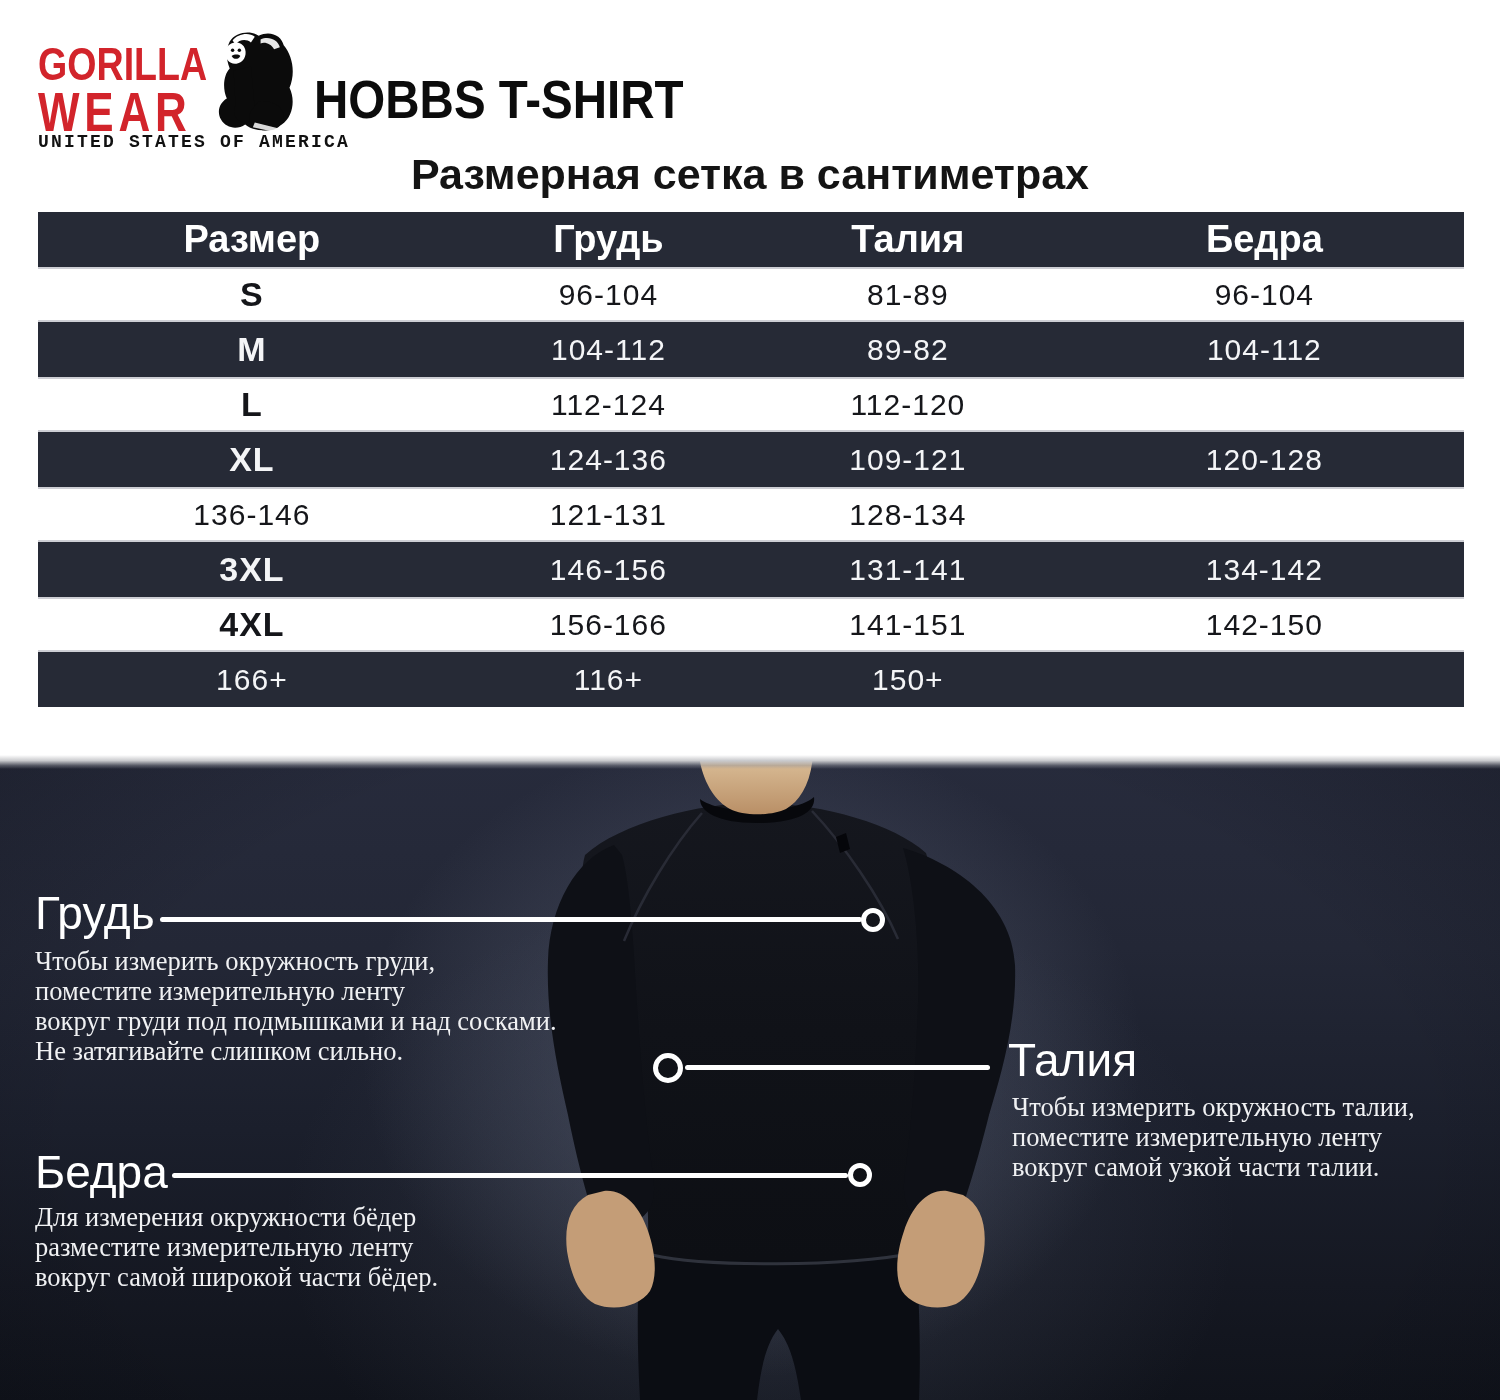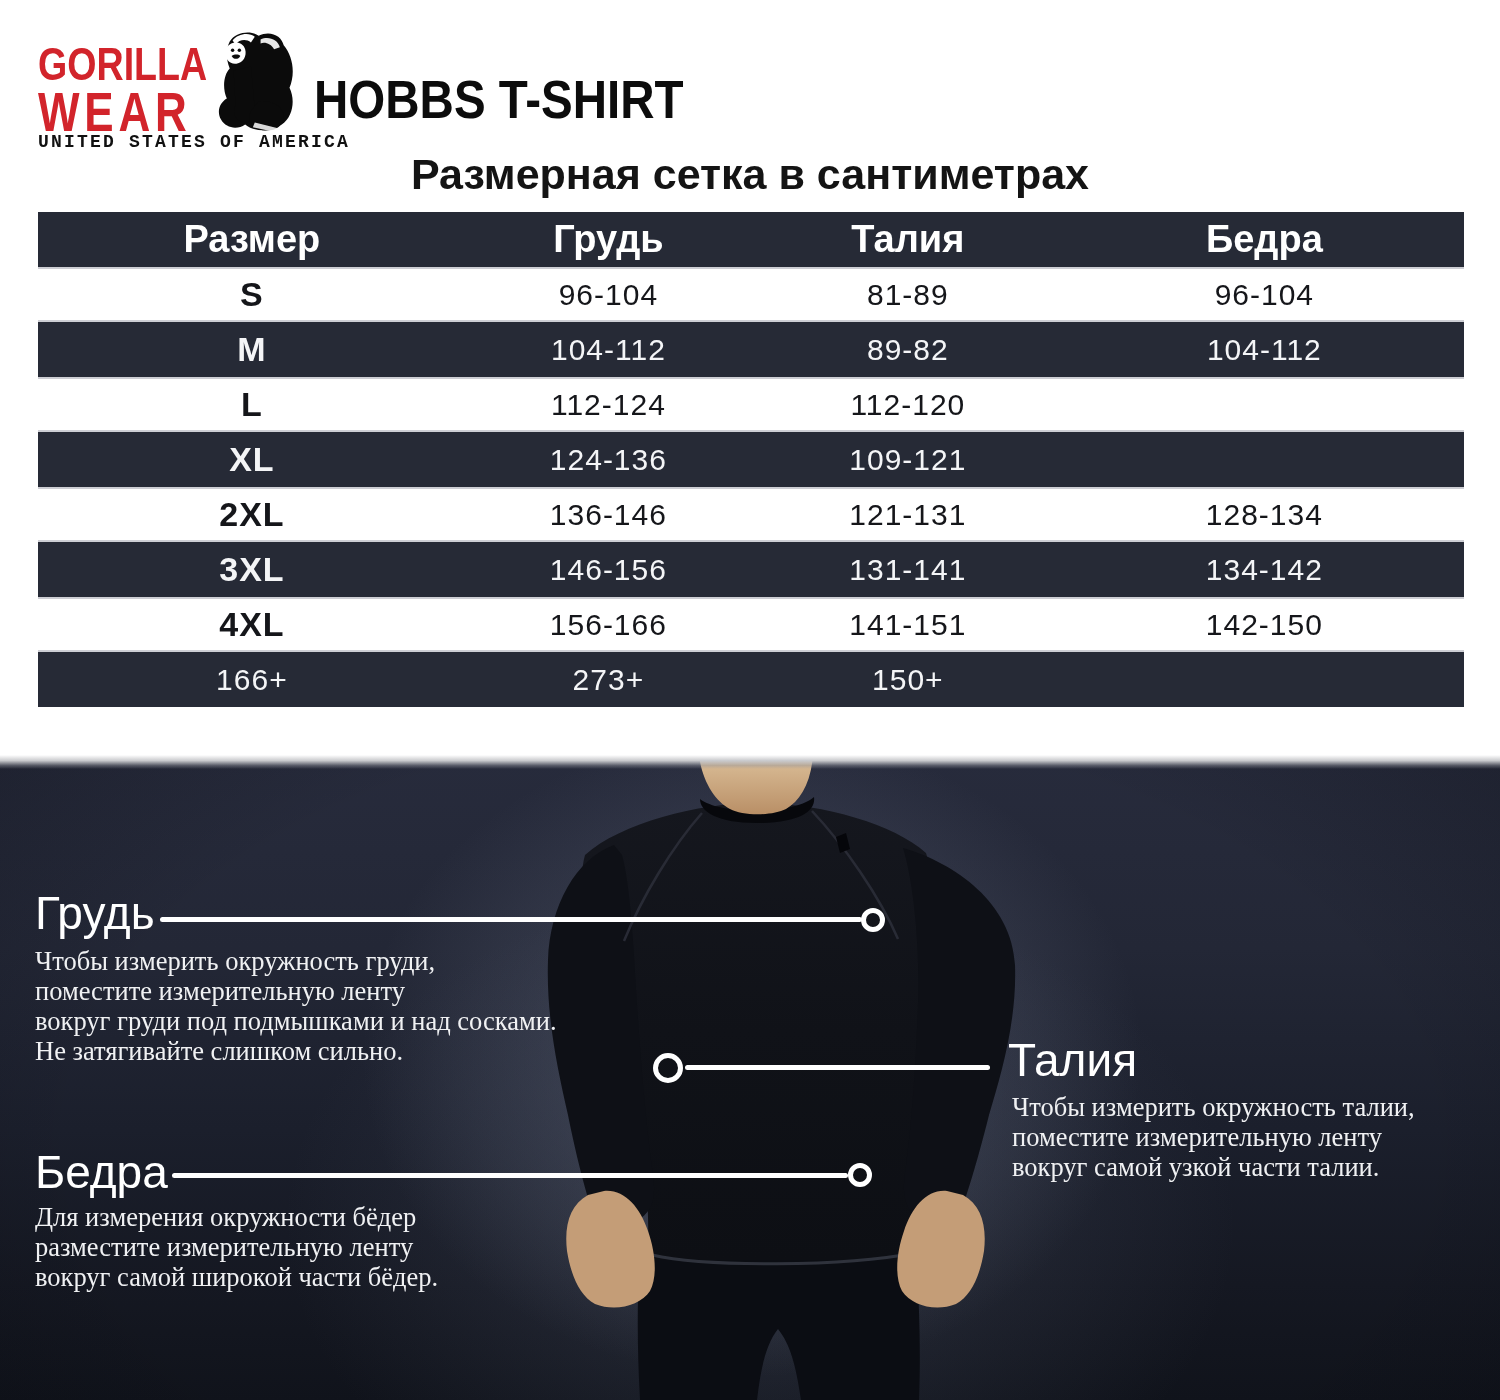--- a/index.html
+++ b/index.html
@@ -98,42 +98,42 @@
     </div>
     <div class="t-row light">
       <div class="cell size">L</div>
       <div class="cell num">112-124</div>
       <div class="cell num">112-120</div>
     </div>
     <div class="t-row dark">
       <div class="cell size">XL</div>
       <div class="cell num">124-136</div>
       <div class="cell num">109-121</div>
-    </div>
-    <div class="t-row light">
-      <div class="cell size">2XL</div>
+      <div class="cell num">120-128</div>
+    </div>
+    <div class="t-row light">
       <div class="cell num">136-146</div>
       <div class="cell num">121-131</div>
       <div class="cell num">128-134</div>
     </div>
     <div class="t-row dark">
       <div class="cell size">3XL</div>
       <div class="cell num">146-156</div>
       <div class="cell num">131-141</div>
       <div class="cell num">134-142</div>
     </div>
     <div class="t-row light">
       <div class="cell size">4XL</div>
       <div class="cell num">156-166</div>
       <div class="cell num">141-151</div>
       <div class="cell num">142-150</div>
     </div>
     <div class="t-row dark">
       <div class="cell num">166+</div>
-      <div class="cell num">273+</div>
+      <div class="cell num">116+</div>
       <div class="cell num">150+</div>
     </div>
   </div>
 
   <div class="photo-section">
 
     <svg class="figure-svg" viewBox="0 0 1500 645">
       <defs>
         <linearGradient id="skinGrad" x1="0" y1="0" x2="0" y2="1">
           <stop offset="0" stop-color="#dcc09a"></stop>

